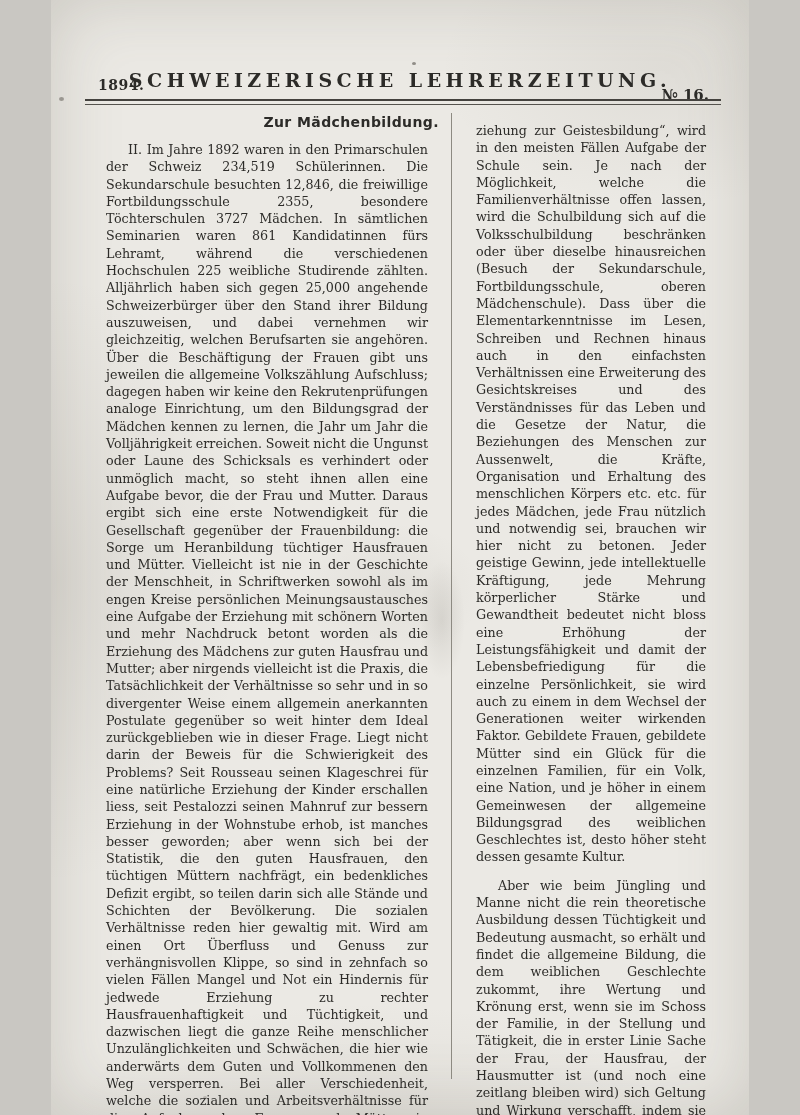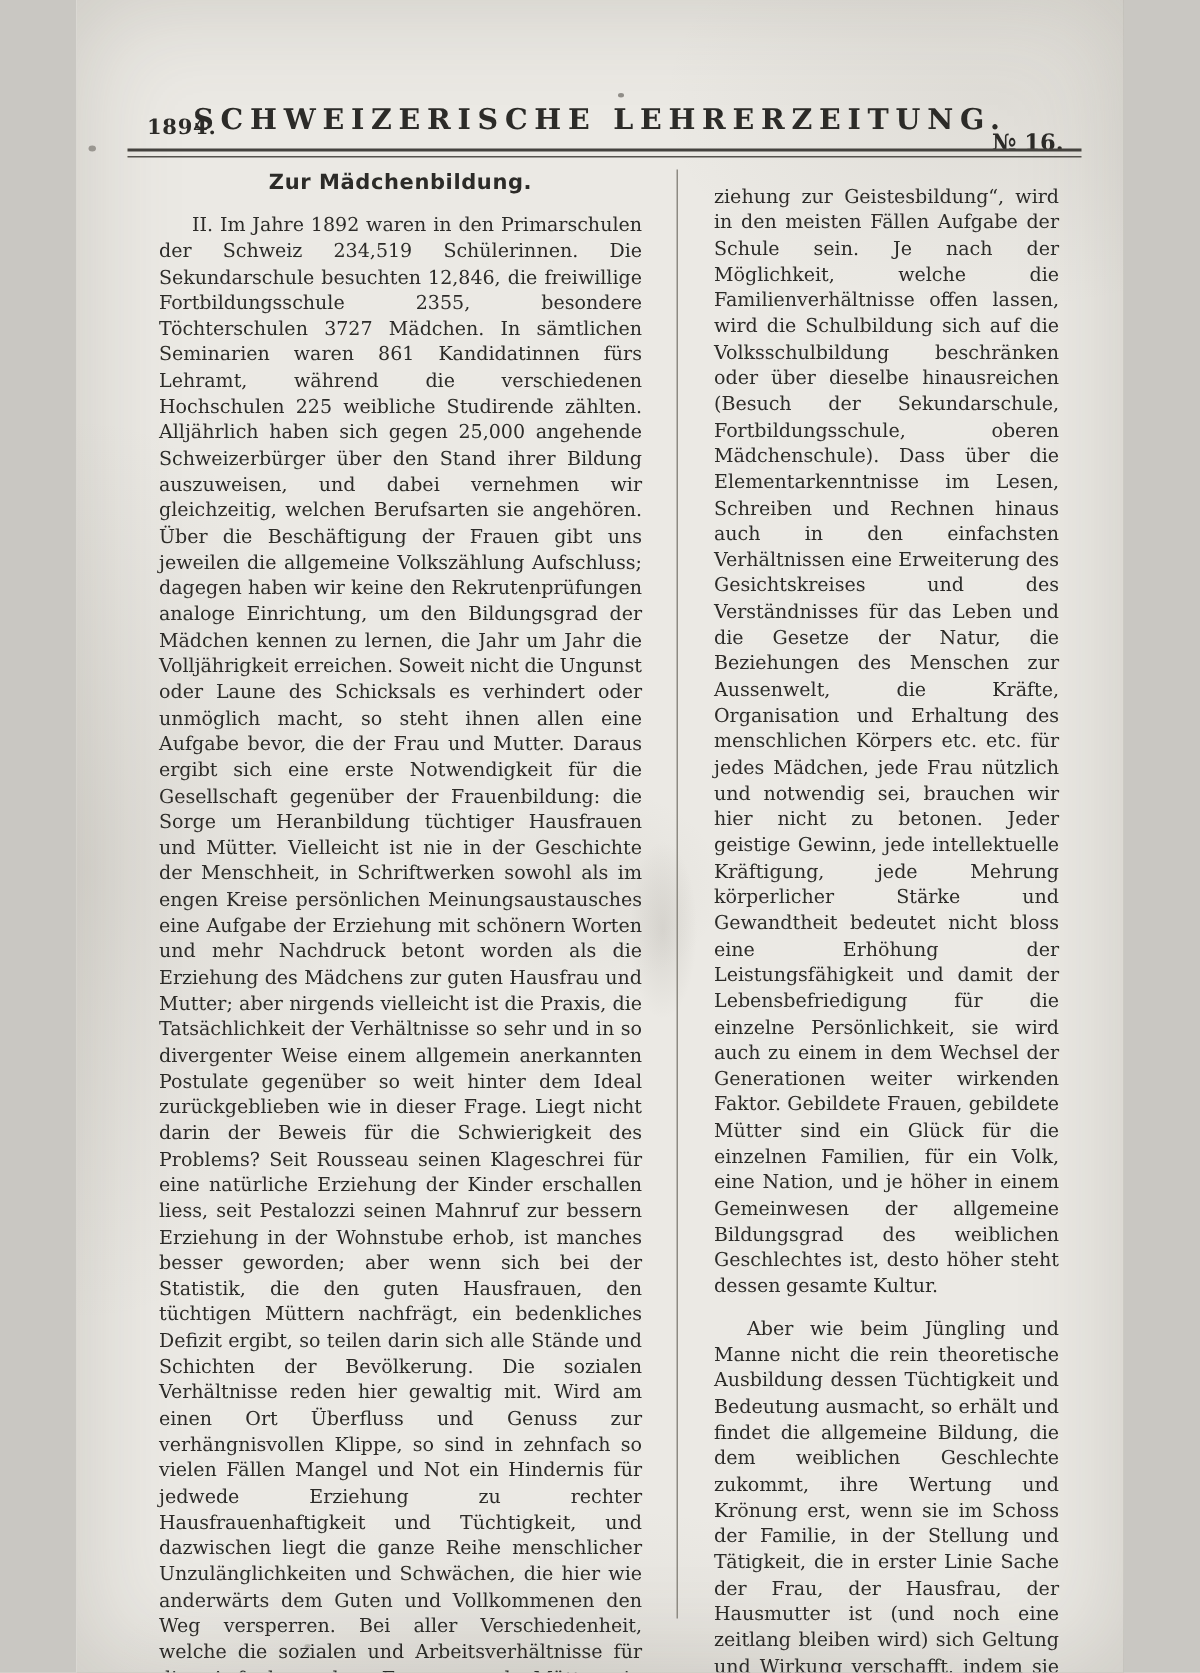--- a/index.html
+++ b/index.html
@@ -48,21 +48,21 @@
   .col-left  { width:344px; }
   .col-right { flex:1; }
   .divider {
     width:1px; height:966px;
     background:#8d8a82;
     margin:2px 13px 0 12px;
     flex:0 0 1px;
   }
   .article-title {
     margin:3px 0 7px 0;
-    text-align:center;
+    text-align:right;
     font-family:"DejaVu Sans", sans-serif;
     font-size:14px; font-weight:bold; letter-spacing:0.4px;
   }
   .para {
     margin:11px;
     font-size:12.7px;
     line-height:17.3px;
     text-align:justify;
     hyphens:none;
     word-spacing:-0.4px;

